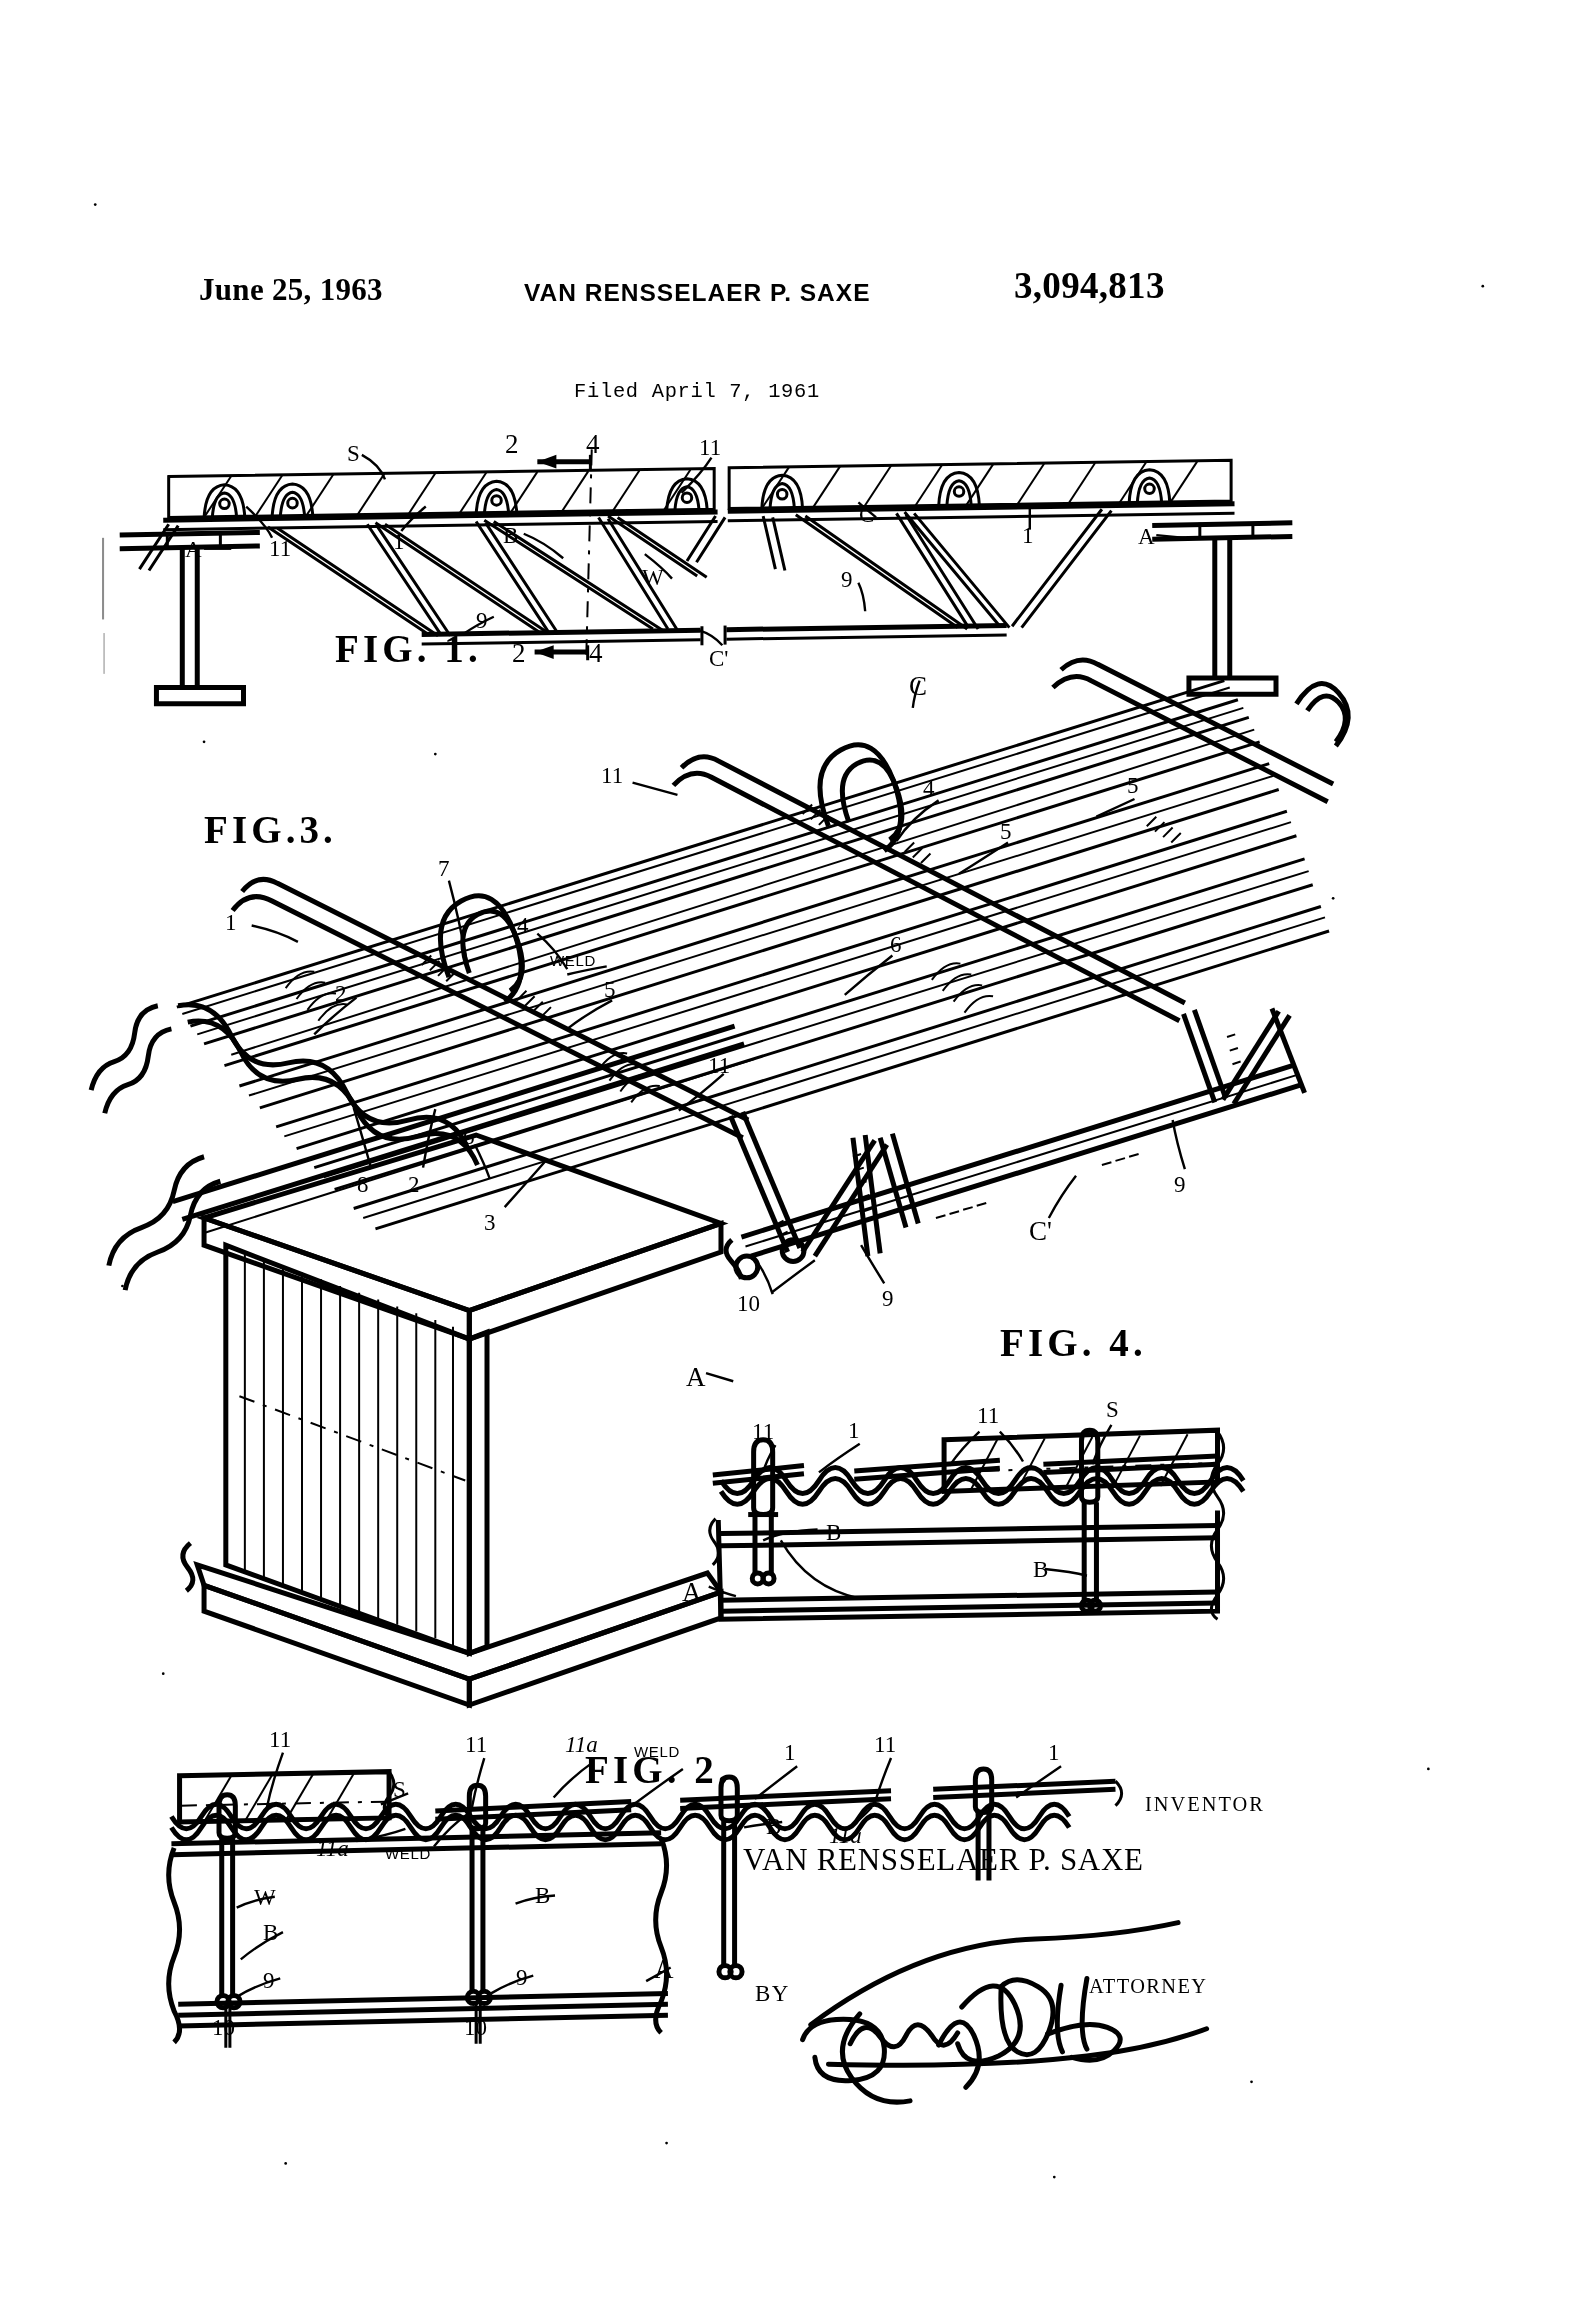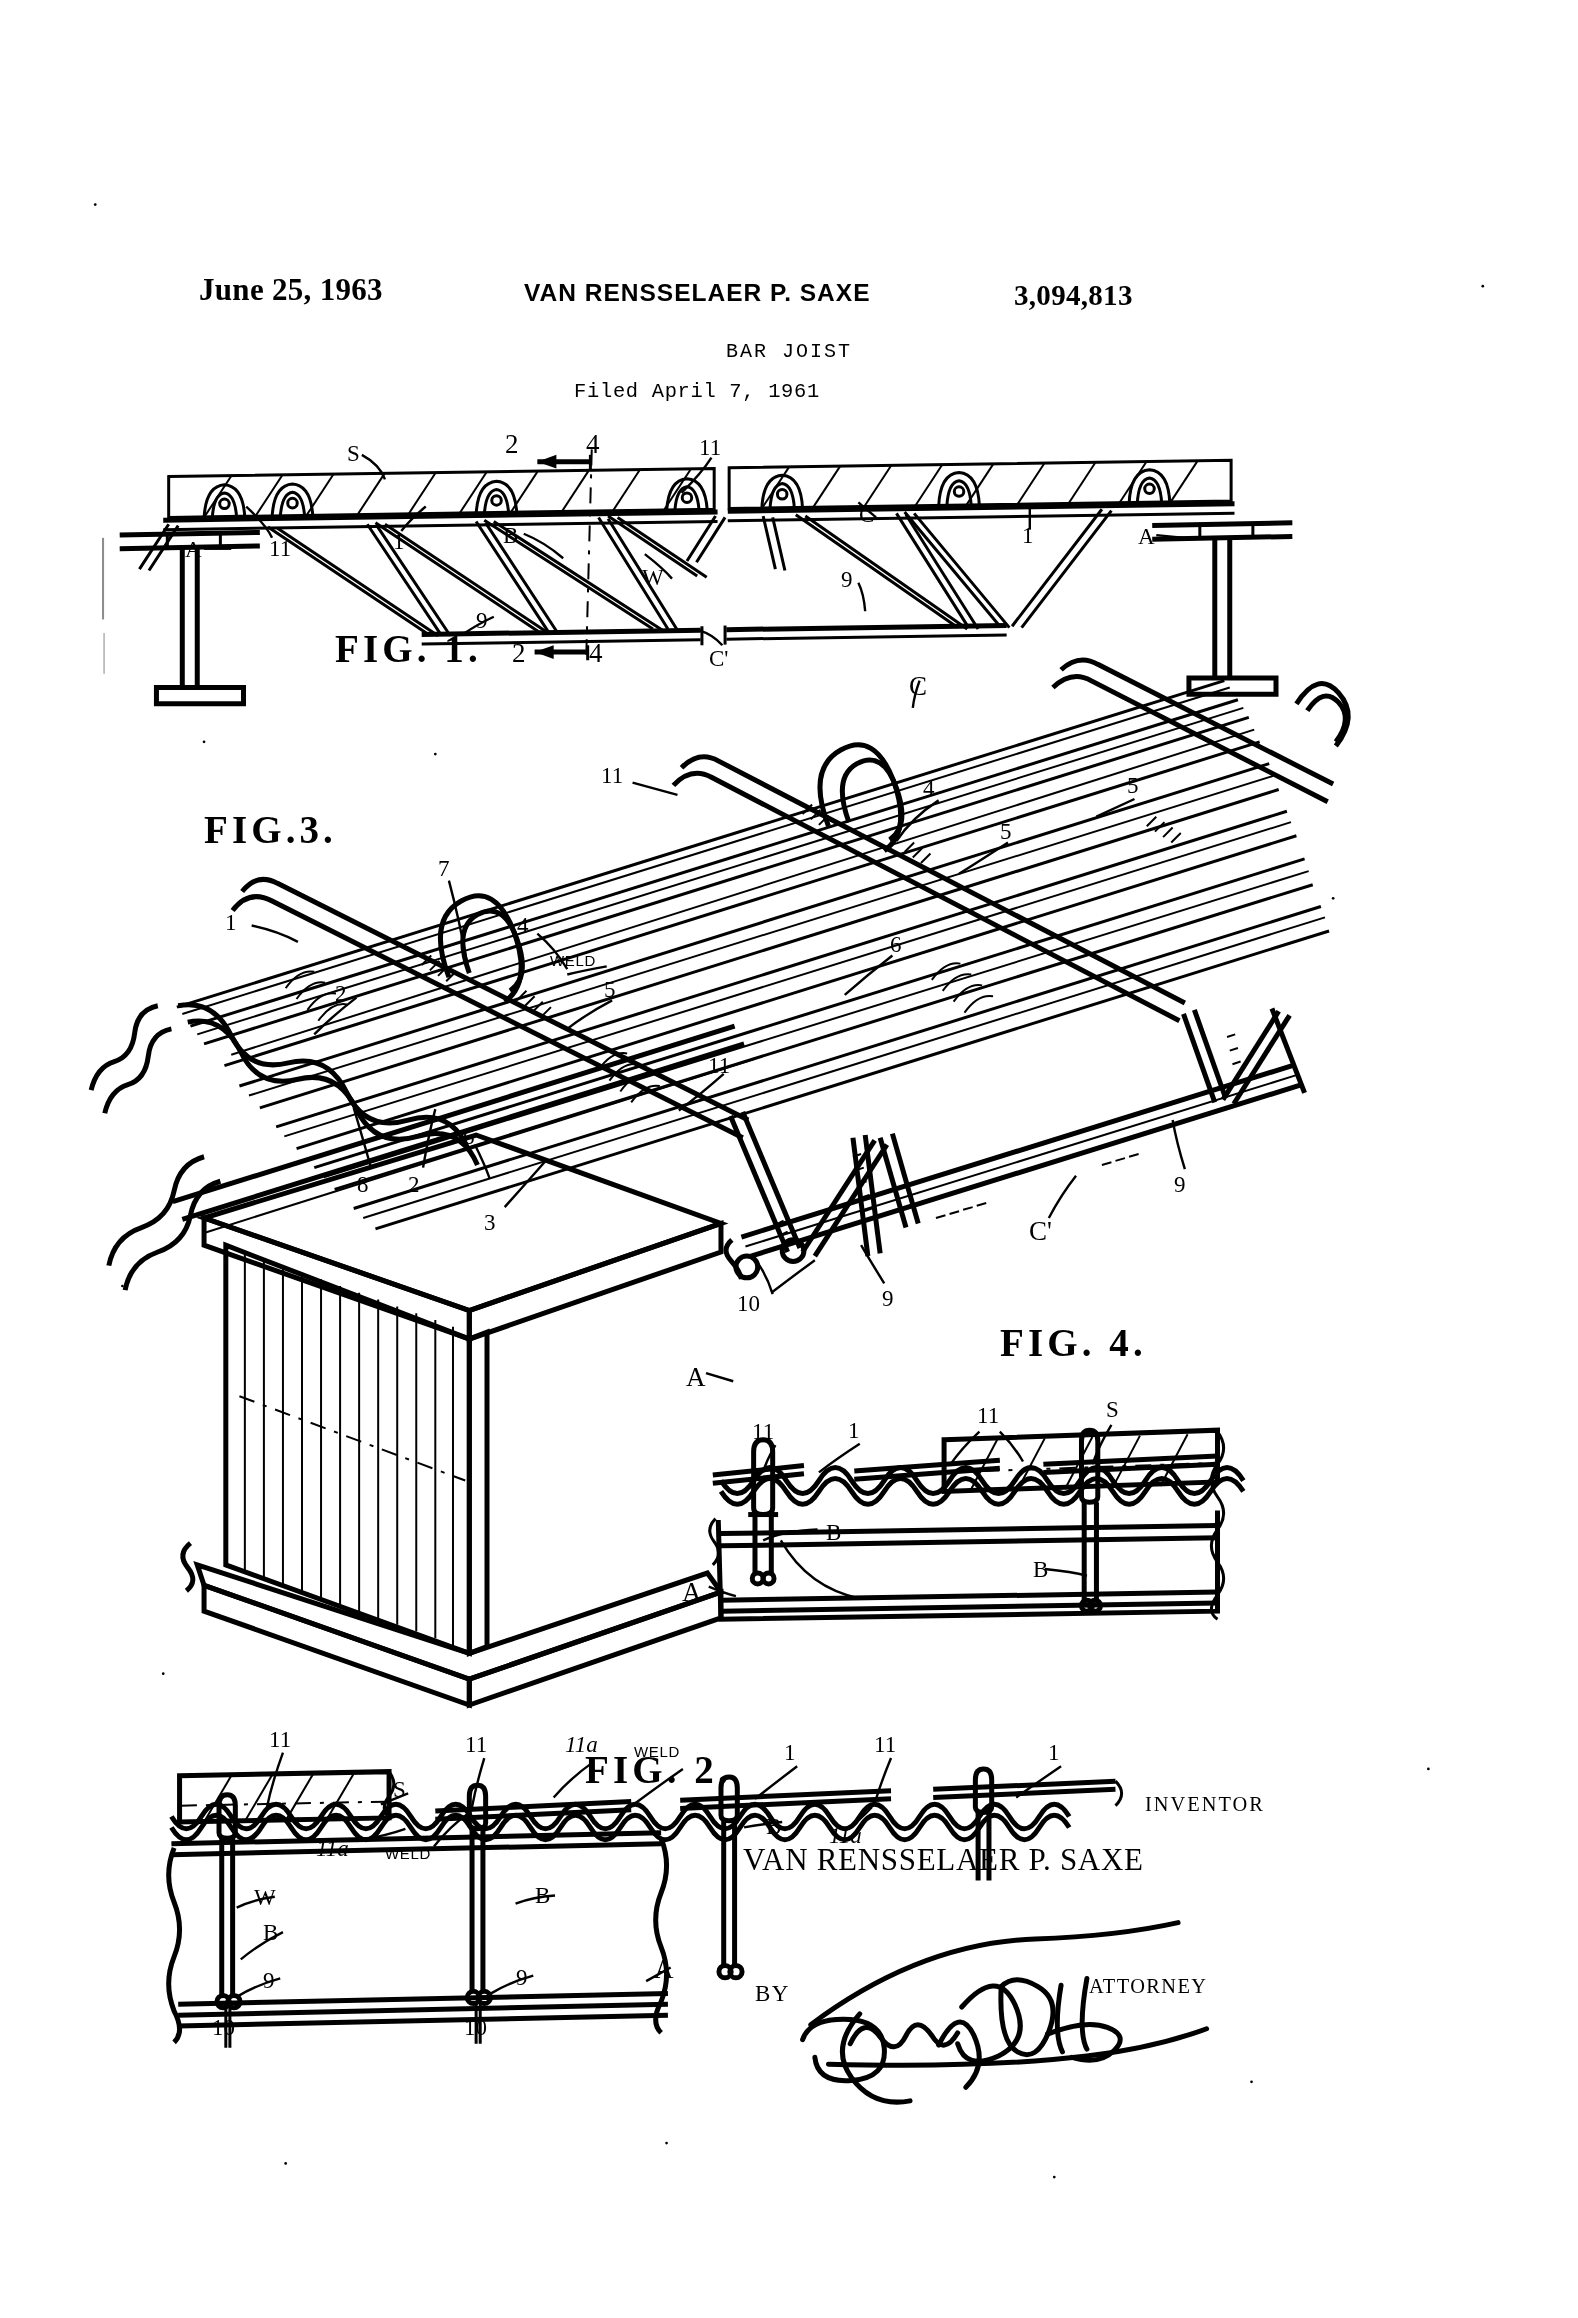--- a/index.html
+++ b/index.html
@@ -16,23 +16,23 @@
     font-weight:bold;font-size:31px;letter-spacing:0.3px;
     white-space:nowrap;
   }
   .hdr-name{
     position:absolute;left:524px;top:279px;
     font-family:"Liberation Sans", sans-serif;
     font-weight:bold;font-size:24.5px;letter-spacing:1px;
     white-space:nowrap;
   }
   .hdr-num{
-    position:absolute;left:1014px;top:279px;
+    position:absolute;left:1014px;top:264px;
     font-family:"Liberation Serif", serif;
-    font-weight:bold;font-size:29px;letter-spacing:0.3px;
+    font-weight:bold;font-size:37px;letter-spacing:0.3px;
     white-space:nowrap;
   }
   .hdr-title{
     position:absolute;left:0;top:340px;width:1578px;text-align:center;
     font-family:"Liberation Mono", monospace;
     font-size:20px;letter-spacing:2px;
   }
   .hdr-filed{
     position:absolute;left:0;top:380px;width:1394px;text-align:center;
     font-family:"Liberation Mono", monospace;
@@ -95,21 +95,20 @@
   .spk{fill:#000;}
 </style>
 </head>
 <body>
 
 <div class="page">
 
   <div class="hdr-date">June 25, 1963</div>
   <div class="hdr-name">VAN RENSSELAER P. SAXE</div>
   <div class="hdr-num">3,094,813</div>
-  <div class="hdr-title">BAR JOIST</div>
   <div class="hdr-filed">Filed April 7, 1961</div>
 
   <svg class="draw" viewBox="0 0 2320 3408">
     <defs>
 
       <pattern id="concrete" width="64" height="64" patternUnits="userSpaceOnUse">
         <rect width="64" height="64" fill="#fff"></rect>
         <circle cx="10" cy="14" r="3.2" fill="none" stroke="#000" stroke-width="2"></circle>
         <circle cx="44" cy="40" r="2.6" fill="none" stroke="#000" stroke-width="2"></circle>
         <path d="M26 44 l9 0 l-4.5 -8 z" fill="none" stroke="#000" stroke-width="2"></path>

